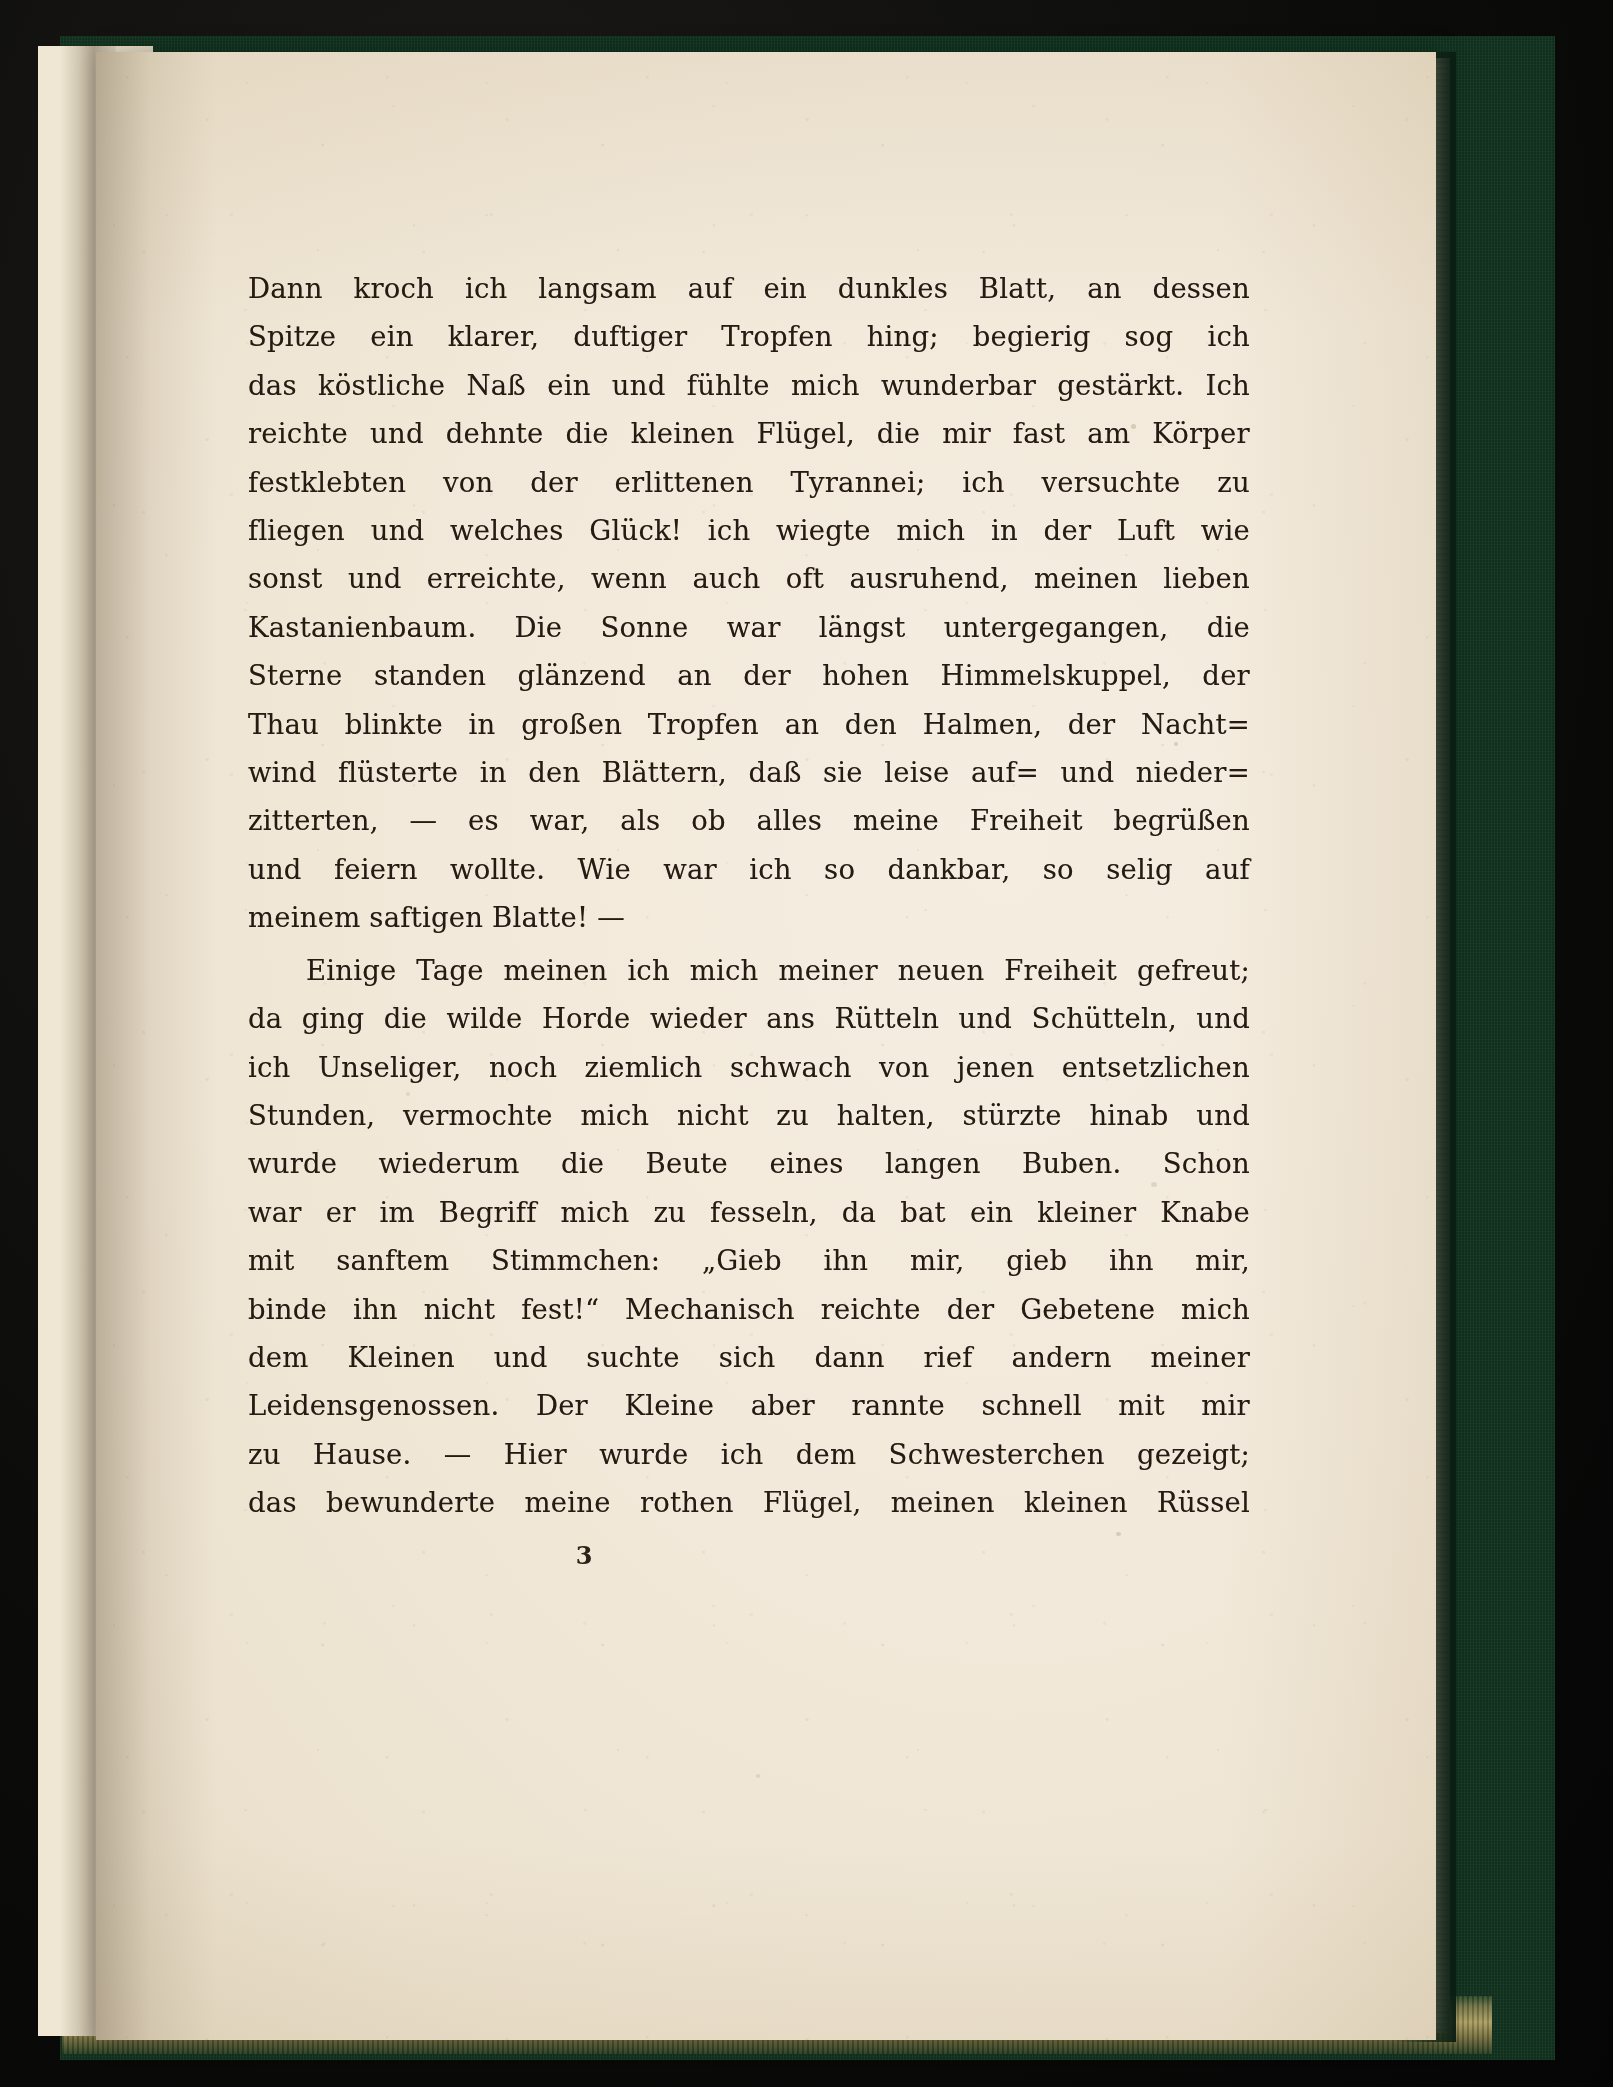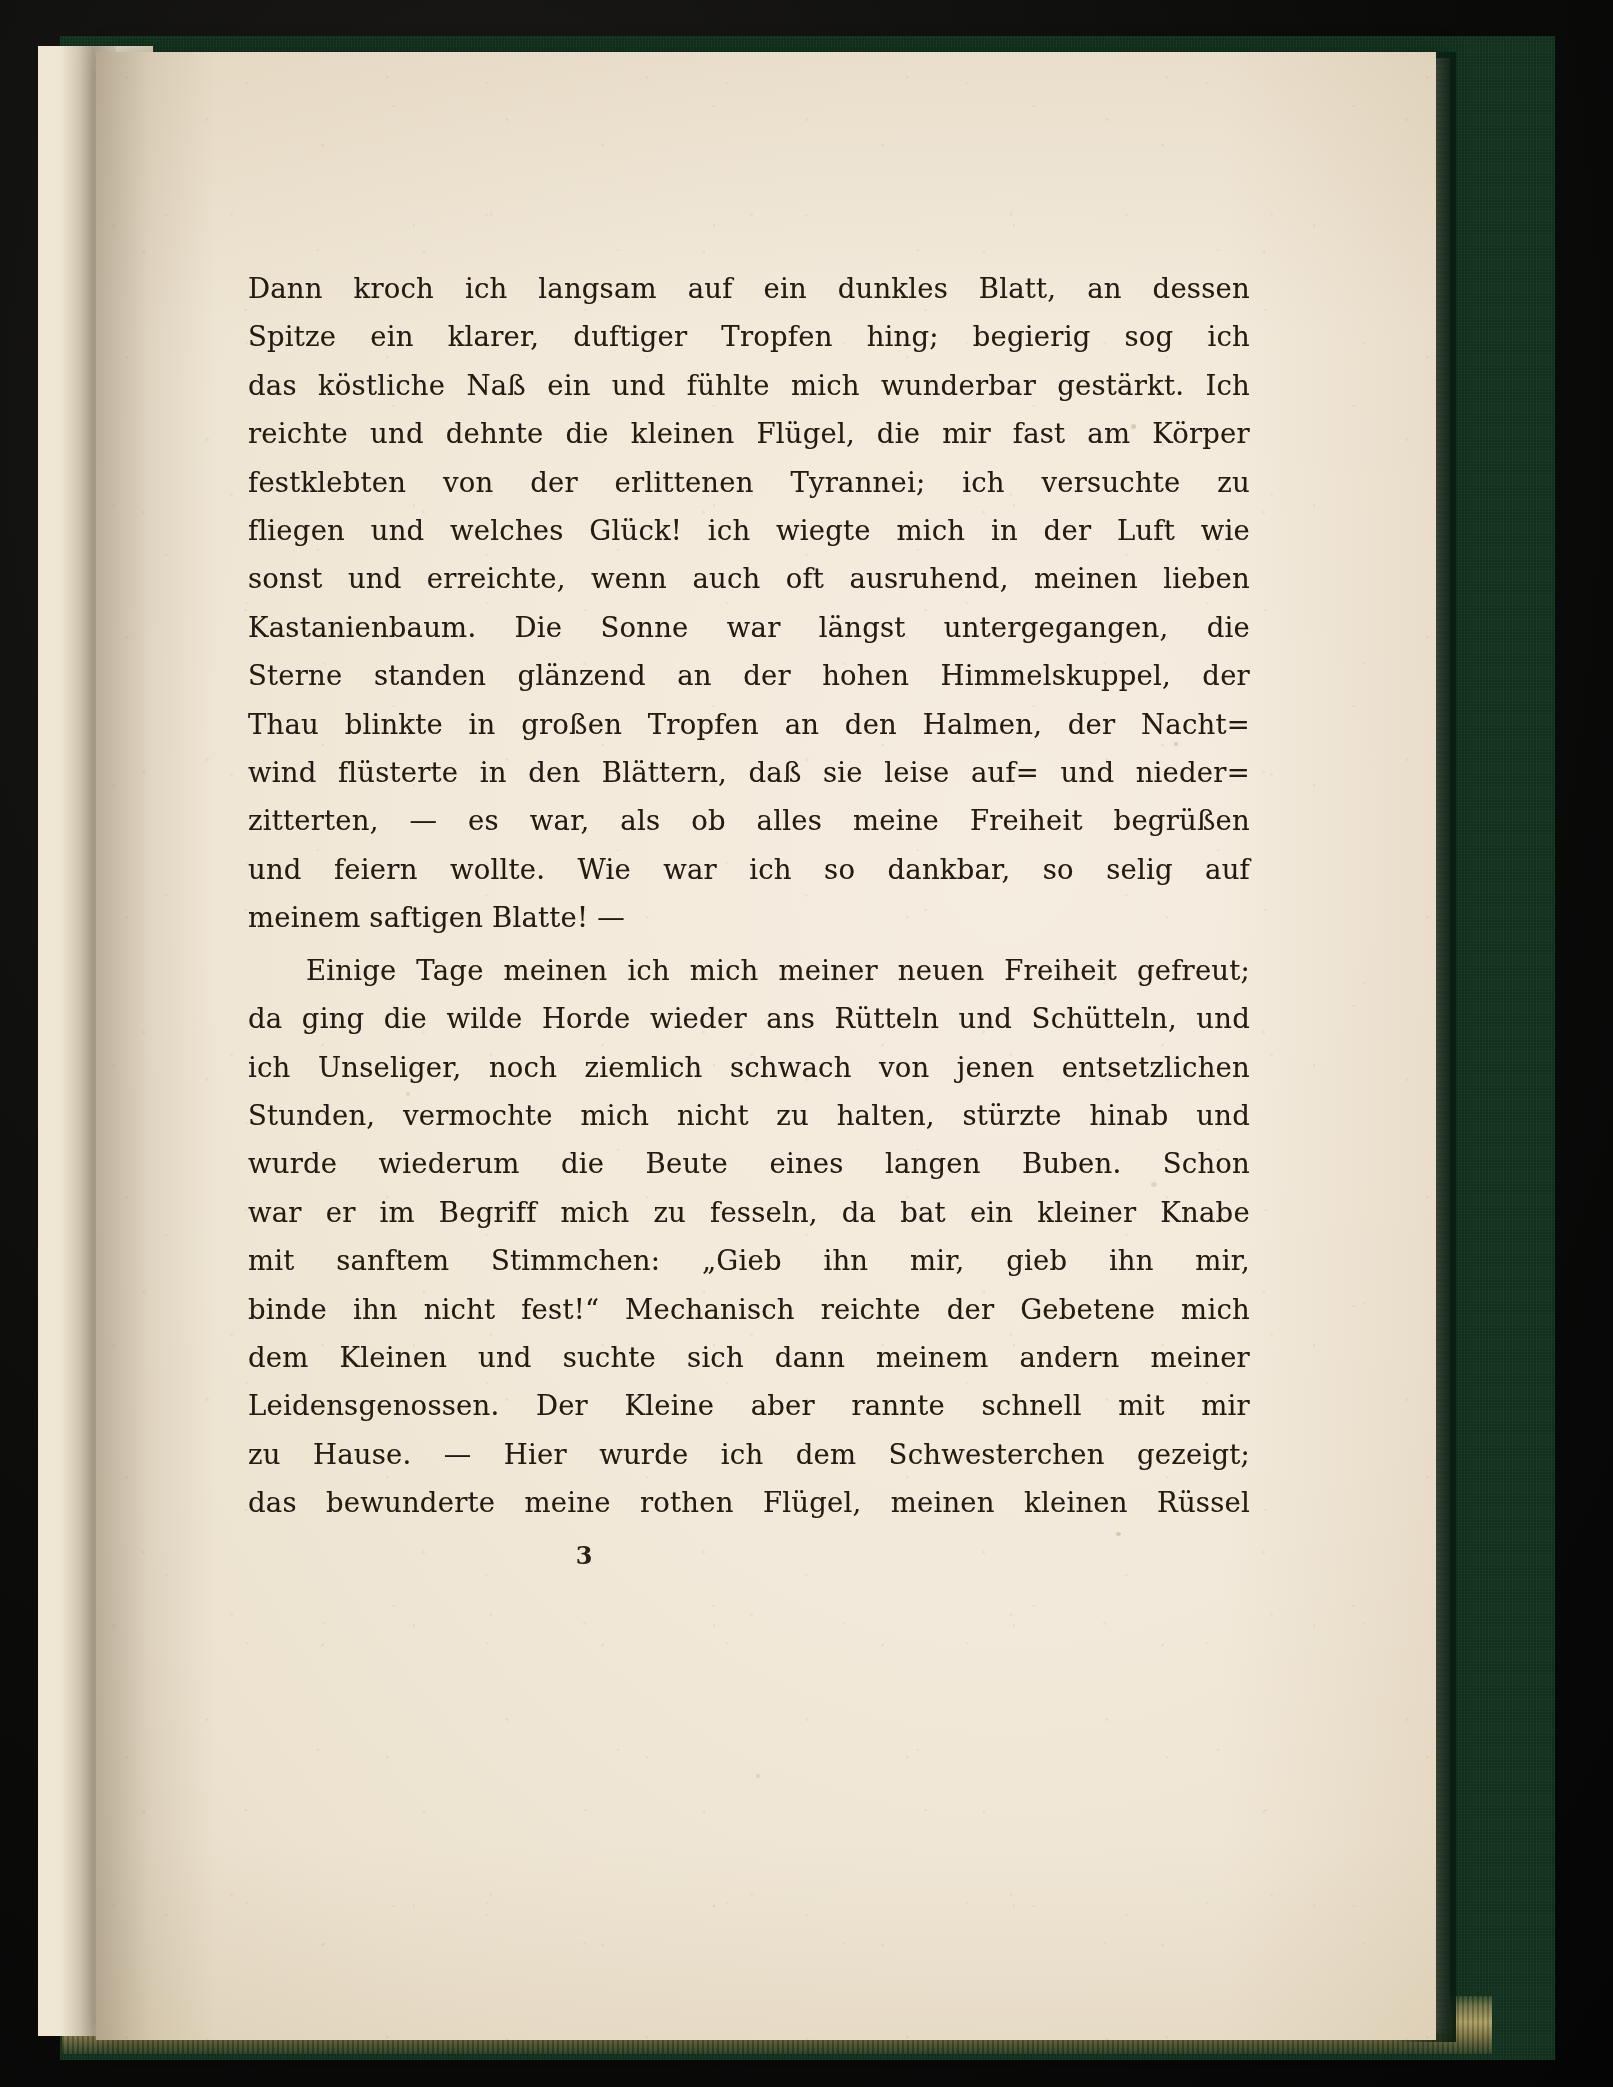--- a/index.html
+++ b/index.html
@@ -258,21 +258,21 @@
           </p>
           <p>
             <span class="line just indent"><span>Einige</span><span>Tage</span><span>meinen</span><span>ich</span><span>mich</span><span>meiner</span><span>neuen</span><span>Freiheit</span><span>gefreut;</span></span>
             <span class="line just"><span>da</span><span>ging</span><span>die</span><span>wilde</span><span>Horde</span><span>wieder</span><span>ans</span><span>Rütteln</span><span>und</span><span>Schütteln,</span><span>und</span></span>
             <span class="line just"><span>ich</span><span>Unseliger,</span><span>noch</span><span>ziemlich</span><span>schwach</span><span>von</span><span>jenen</span><span>entsetzlichen</span></span>
             <span class="line just"><span>Stunden,</span><span>vermochte</span><span>mich</span><span>nicht</span><span>zu</span><span>halten,</span><span>stürzte</span><span>hinab</span><span>und</span></span>
             <span class="line just"><span>wurde</span><span>wiederum</span><span>die</span><span>Beute</span><span>eines</span><span>langen</span><span>Buben.</span><span>Schon</span></span>
             <span class="line just"><span>war</span><span>er</span><span>im</span><span>Begriff</span><span>mich</span><span>zu</span><span>fesseln,</span><span>da</span><span>bat</span><span>ein</span><span>kleiner</span><span>Knabe</span></span>
             <span class="line just"><span>mit</span><span>sanftem</span><span>Stimmchen:</span><span>„Gieb</span><span>ihn</span><span>mir,</span><span>gieb</span><span>ihn</span><span>mir,</span></span>
             <span class="line just"><span>binde</span><span>ihn</span><span>nicht</span><span>fest!“</span><span>Mechanisch</span><span>reichte</span><span>der</span><span>Gebetene</span><span>mich</span></span>
-            <span class="line just"><span>dem</span><span>Kleinen</span><span>und</span><span>suchte</span><span>sich</span><span>dann</span><span>meinem</span><span>andern</span><span>meiner</span></span>
+            <span class="line just"><span>dem</span><span>Kleinen</span><span>und</span><span>suchte</span><span>sich</span><span>dann</span><span>rief</span><span>andern</span><span>meiner</span></span>
             <span class="line just"><span>Leidensgenossen.</span><span>Der</span><span>Kleine</span><span>aber</span><span>rannte</span><span>schnell</span><span>mit</span><span>mir</span></span>
             <span class="line just"><span>zu</span><span>Hause.</span><span>—</span><span>Hier</span><span>wurde</span><span>ich</span><span>dem</span><span>Schwesterchen</span><span>gezeigt;</span></span>
             <span class="line just"><span>das</span><span>bewunderte</span><span>meine</span><span>rothen</span><span>Flügel,</span><span>meinen</span><span>kleinen</span><span>Rüssel</span></span>
           </p>
         </div>
 
       <div class="signature">3</div>
 
     </div>
   </div>

